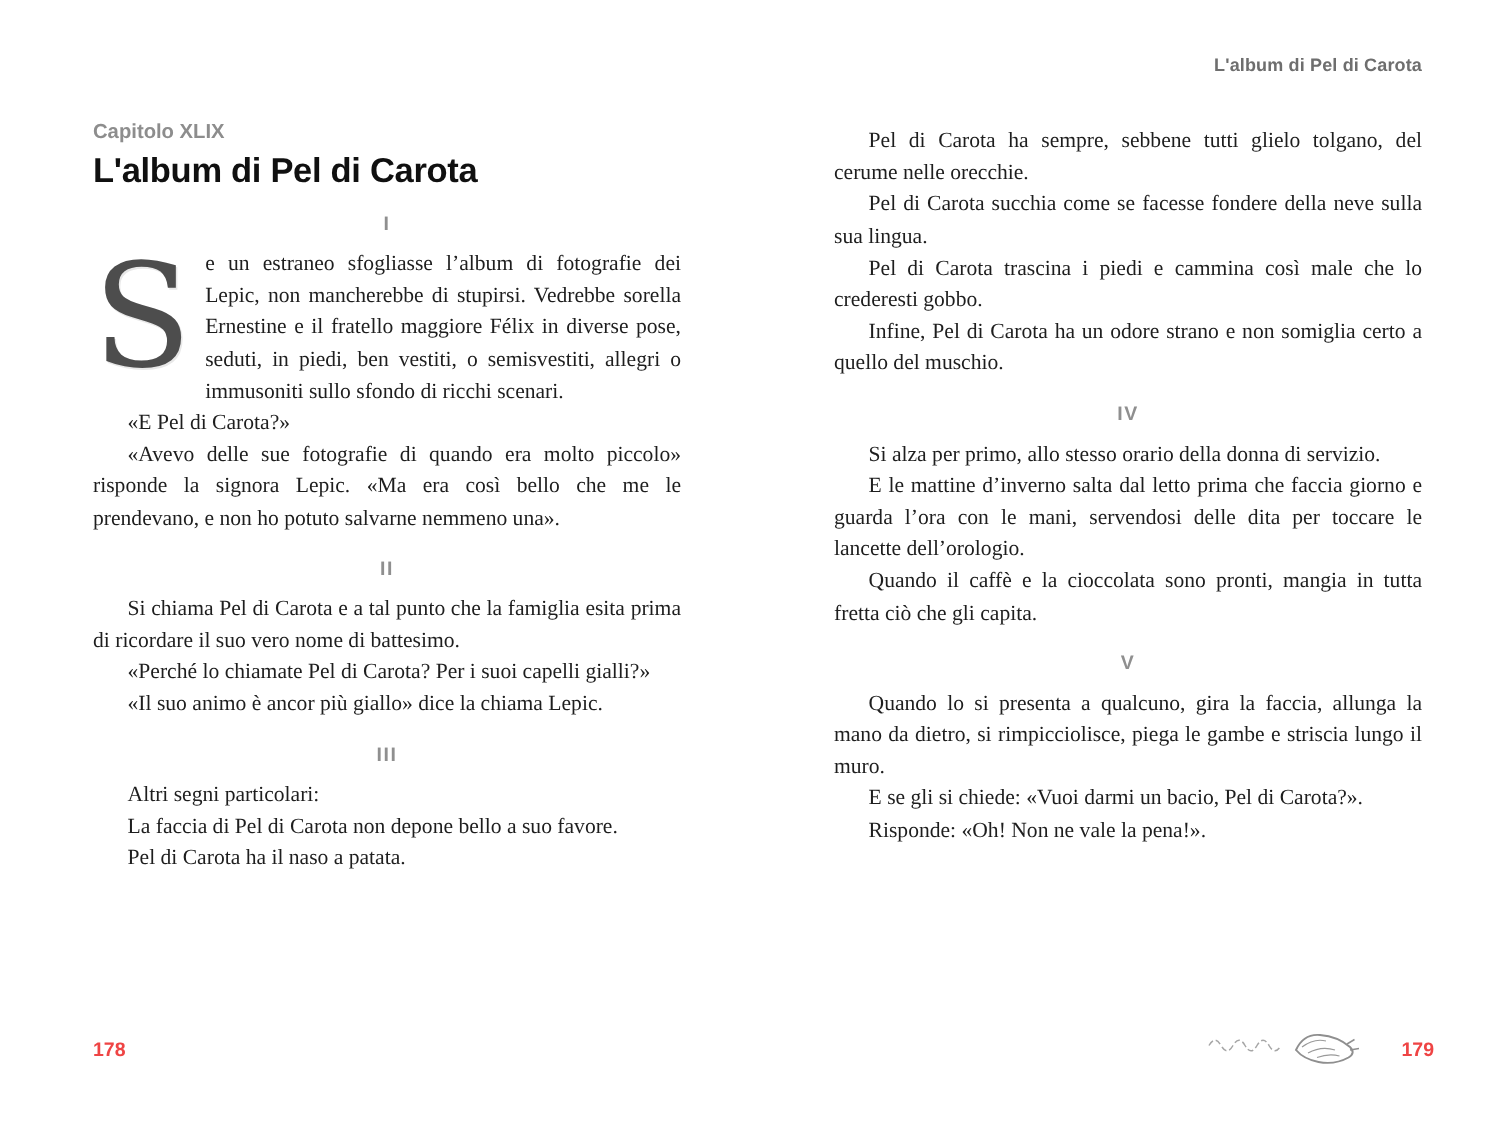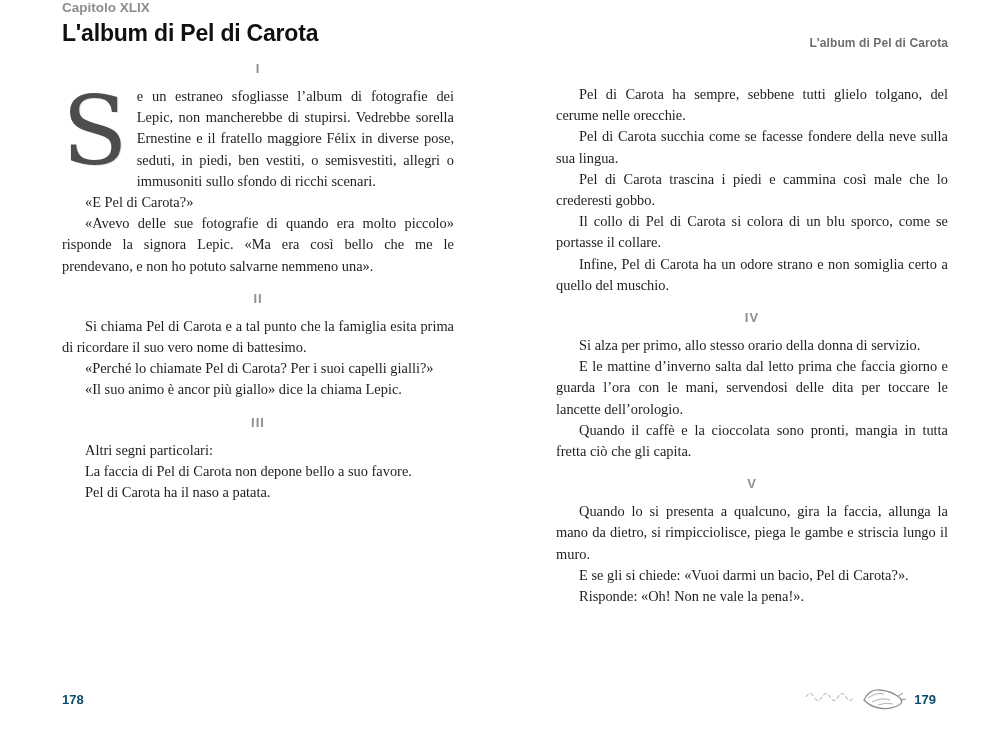--- a/index.html
+++ b/index.html
@@ -31,20 +31,21 @@
     top: 36px;
     left: 556px;
     width: 392px;
     text-align: right;
     font: 700 12px "Liberation Sans", sans-serif;
     color: #6e6e6e;
     letter-spacing: 0.1px;
   }
 
   .chapter-label {
+    margin-top: 80px;
     font: 600 13.5px "Liberation Sans", sans-serif;
     color: #8d8d8d;
   }
   .title {
     margin: 5px 0 10px 0;
     font: 800 23px "Liberation Sans", sans-serif;
     color: #101010;
     letter-spacing: -0.2px;
   }
 
@@ -75,24 +76,24 @@
     line-height: 80px;
     margin: 5px 9px 0 0;
     color: #4d4d4d;
     text-shadow: 1px 1px 0 #8a8a8a33;
   }
 
   .pagenum {
     position: absolute;
     top: 692px;
     font: 700 13px "Liberation Sans", sans-serif;
-    color: #0c4a6e;
+    color: #ef4444;
   }
   .pagenum.left-num  { left: 62px; }
-  .pagenum.right-num { right: 64px; }
+  .pagenum.right-num { right: 44px; }
 
   .sketch {
     position: absolute;
     top: 684px;
     right: 92px;
   }
 </style>
 </head>
 <body>
 
@@ -117,21 +118,20 @@
         <p class="para">La faccia di Pel di Carota non depone bello a suo favore.</p>
         <p class="para">Pel di Carota ha il naso a patata.</p>
       </div>
   </div>
 
   <div class="page right">
     <div class="page-body" id="right-body">
         <p class="para">Pel di Carota ha sempre, sebbene tutti glielo tolgano, del cerume nelle orecchie.</p>
         <p class="para">Pel di Carota succhia come se facesse fondere della neve sulla sua lingua.</p>
         <p class="para">Pel di Carota trascina i piedi e cammina così male che lo crederesti gobbo.</p>
-        <p class="para">Il collo di Pel di Carota si colora di un blu sporco, come se portasse il collare.</p>
         <p class="para">Infine, Pel di Carota ha un odore strano e non somiglia certo a quello del muschio.</p>
         <div class="numeral">IV</div>
         <p class="para">Si alza per primo, allo stesso orario della donna di servizio.</p>
         <p class="para">E le mattine d’inverno salta dal letto prima che faccia giorno e guarda l’ora con le mani, servendosi delle dita per toccare le lancette dell’orologio.</p>
         <p class="para">Quando il caffè e la cioccolata sono pronti, mangia in tutta fretta ciò che gli capita.</p>
         <div class="numeral">V</div>
         <p class="para">Quando lo si presenta a qualcuno, gira la faccia, allunga la mano da dietro, si rimpicciolisce, piega le gambe e striscia lungo il muro.</p>
         <p class="para">E se gli si chiede: «Vuoi darmi un bacio, Pel di Carota?».</p>
         <p class="para">Risponde: «Oh! Non ne vale la pena!».</p>
       </div>

